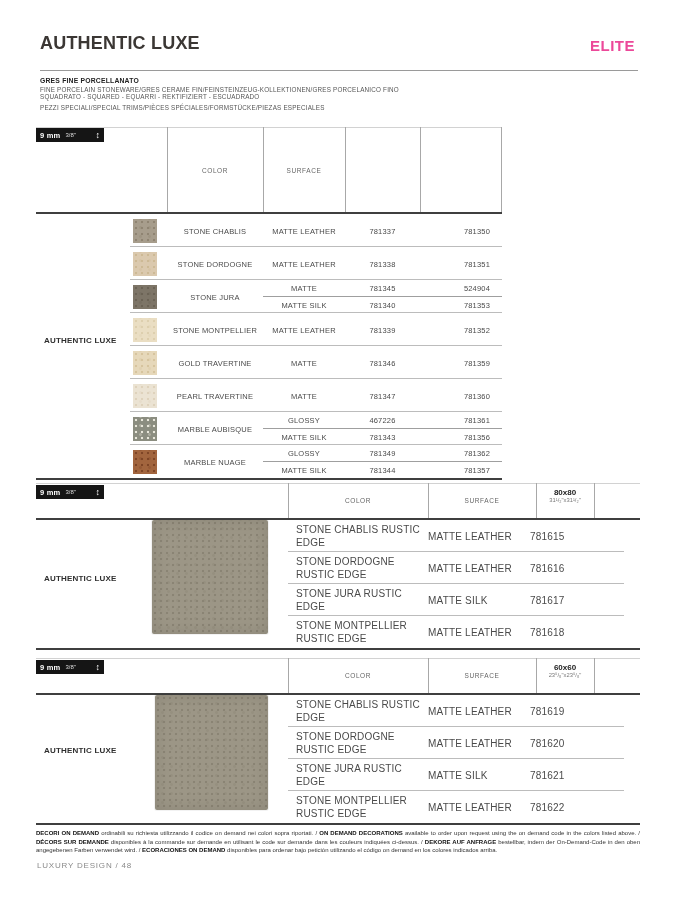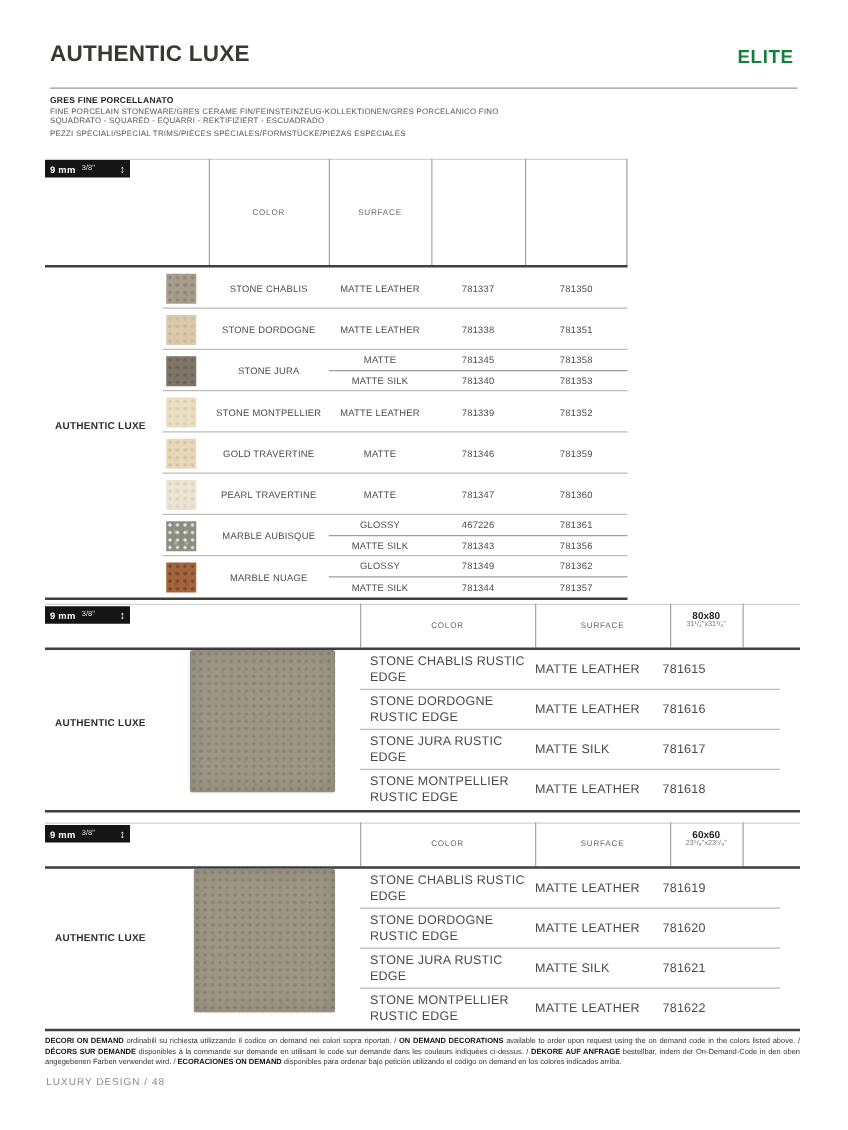--- a/index.html
+++ b/index.html
@@ -50,21 +50,21 @@
   .size-in{font-size:5.8px;color:#777}
 
   
   #t1body{position:absolute;top:87px;left:0;right:0;height:289px}
   .t1row{position:relative;height:33px}
   .swatch{position:absolute;left:97px;top:50%;transform:translateY(-50%);width:24px;height:24px}
   .cellc{position:absolute;top:50%;transform:translateY(-50%);text-align:center;font-size:7.5px;color:#4a4a4a;letter-spacing:.2px}
   .c-color{left:131px;width:96px}
   .c-surface{left:227px;width:82px}
   .c-code1{left:309px;width:75px}
-  .c-code2{left:384px;width:82px}
+  .c-code2{left:400px;width:82px}
   .half{position:absolute;left:0;right:0;height:16.5px}
   .h1{top:0}.h2{top:16.5px}
   .subline{position:absolute;left:227px;right:0;top:16px;height:1px;background:#9f9f9f}
   .sepline{position:absolute;left:94px;right:0;bottom:0;height:1px;background:#bcbcbc}
 
   
   #t2body,#t3body{position:absolute;top:37px;left:0;right:0}
   .t2row{position:relative;height:32px}
   .cell2{position:absolute;top:50%;transform:translateY(-50%);font-size:10px;color:#4a4a4a;letter-spacing:.2px;line-height:1.3}
   .c2-color{left:260px;width:124px}
@@ -85,21 +85,21 @@
   .disclaimer{position:absolute;left:36px;top:829px;width:604px;font-size:6px;line-height:1.45;color:#333;text-align:justify}
   .disclaimer b{color:#111}
   .pageno{position:absolute;left:37px;top:861px;font-size:8px;color:#8a8a8a;letter-spacing:.8px}
 </style>
 </head>
 <body>
 
 <div class="page">
 
   <div class="title">AUTHENTIC LUXE</div>
-  <div class="brand" style="color: #15803d;">ELITE</div>
+  <div class="brand" style="color: #ec4899;">ELITE</div>
   <div class="hrule"></div>
   <div class="sub sub-bold" style="top:77px">GRES FINE PORCELLANATO</div>
   <div class="sub" style="top:86px">FINE PORCELAIN STONEWARE/GRES CERAME FIN/FEINSTEINZEUG-KOLLEKTIONEN/GRES PORCELANICO FINO</div>
   <div class="sub" style="top:93px">SQUADRATO - SQUARED - EQUARRI - REKTIFIZIERT - ESCUADRADO</div>
   <div class="sub" style="top:104px">PEZZI SPECIALI/SPECIAL TRIMS/PIÈCES SPÉCIALES/FORMSTÜCKE/PIEZAS ESPECIALES</div>
 
   <section id="table1" class="tbl">
     <div class="thead">
       <div class="topline"></div>
       <div class="vl" style="left:131px"></div>
@@ -132,21 +132,21 @@
           <div class="cellc c-code1">781338</div>
           <div class="cellc c-code2">781351</div>
           <div class="sepline"></div>
         </div>
         <div class="t1row">
           <div class="swatch" style="background-color: rgb(125, 117, 103); background-image: radial-gradient(rgb(107, 99, 85) 1px, transparent 1.6px), radial-gradient(rgba(107, 99, 85, 0.333) 1px, transparent 1.8px); background-size: 6px 6px, 9px 9px; background-position: 0px 0px, 3px 4px;"></div>
           <div class="cellc c-color">STONE JURA</div>
           <div class="half h1">
             <div class="cellc c-surface">MATTE</div>
             <div class="cellc c-code1">781345</div>
-            <div class="cellc c-code2">781358</div>
+            <div class="cellc c-code2">524904</div>
           </div>
           <div class="half h2">
             <div class="cellc c-surface">MATTE SILK</div>
             <div class="cellc c-code1">781340</div>
             <div class="cellc c-code2">781353</div>
           </div>
           <div class="subline"></div>
           <div class="sepline"></div>
         </div>
         <div class="t1row">

